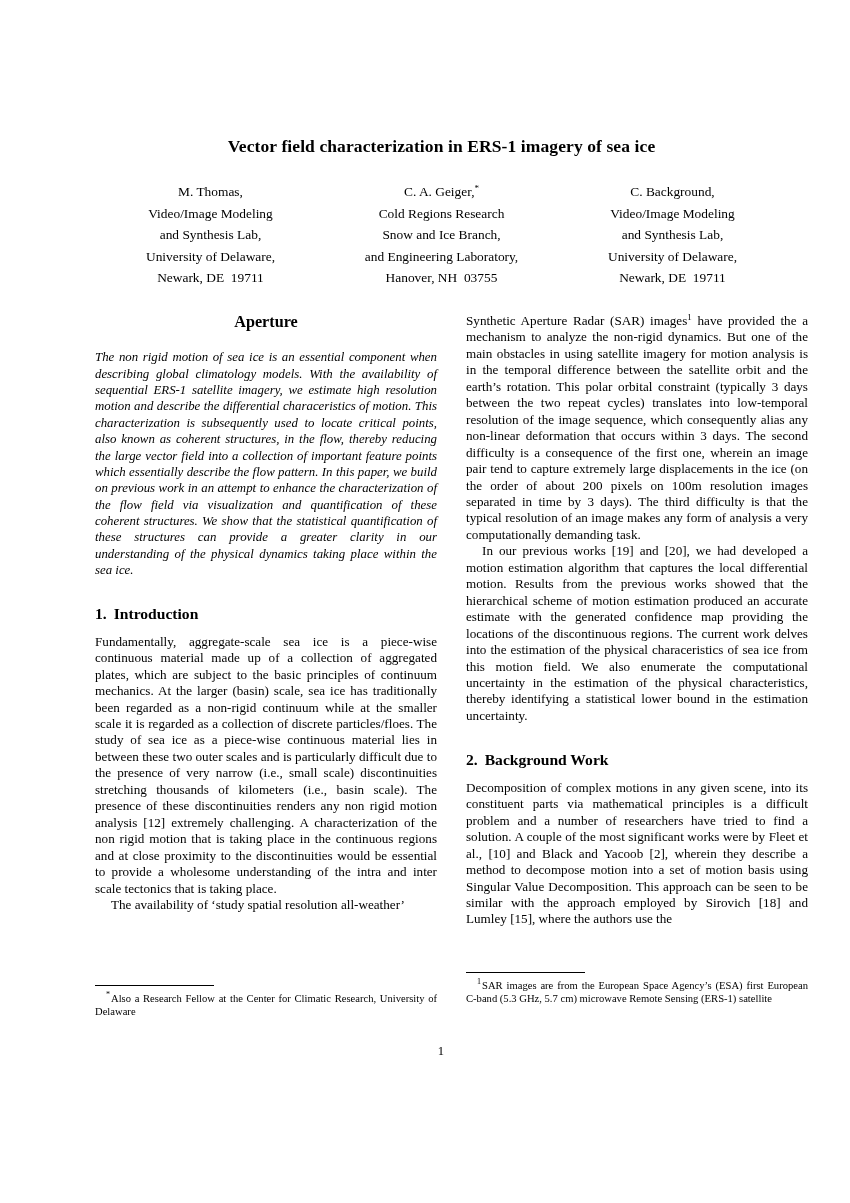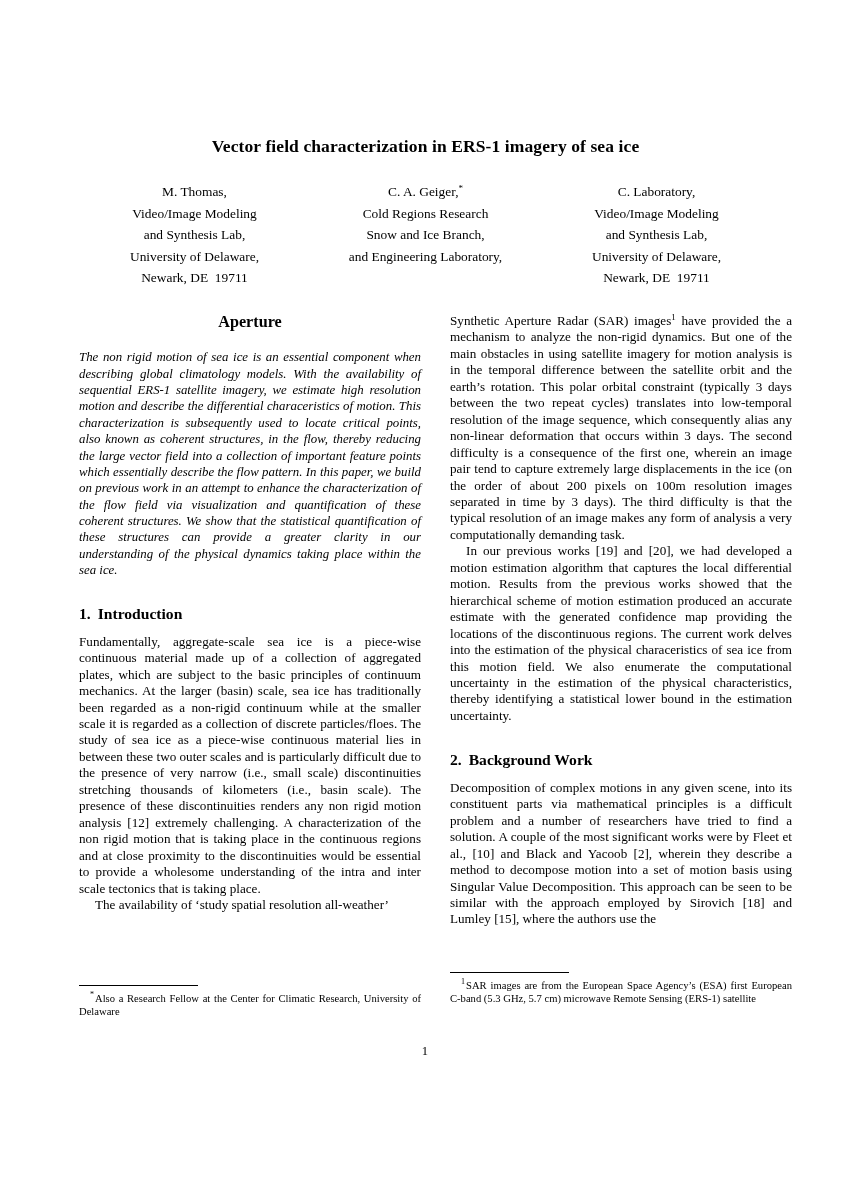--- a/index.html
+++ b/index.html
@@ -10,21 +10,21 @@
   body {
     width: 850px;
     height: 1203px;
     font-family: "Liberation Serif", "DejaVu Serif", serif;
     color: #000000;
     position: relative;
     overflow: hidden;
   }
   .page {
     position: absolute;
-    left: 0;
+    left: 16px;
     top: 0;
     width: 699px;
     height: 1203px;
   }
 
   
   .title-block {
     position: absolute;
     left: 79px;
     top: 136px;
@@ -164,24 +164,25 @@
       <span class="aline">and Synthesis Lab,</span>
       <span class="aline">University of Delaware,</span>
       <span class="aline">Newark, DE  19711</span>
     </div>
 
     <div class="author-col">
       <span class="aline"><span>C. A. Geiger,</span><sup class="fn">*</sup></span>
       <span class="aline">Cold Regions Research</span>
       <span class="aline">Snow and Ice Branch,</span>
       <span class="aline">and Engineering Laboratory,</span>
+      <span class="aline">Hanover, NH  03755</span>
     </div>
 
     <div class="author-col">
-      <span class="aline">C. Laboratory,</span>
+      <span class="aline">C. Background,</span>
       <span class="aline">Video/Image Modeling</span>
       <span class="aline">and Synthesis Lab,</span>
       <span class="aline">University of Delaware,</span>
       <span class="aline">Newark, DE  19711</span>
     </div>
 
   </div>
 
   <div class="col col-left">
     <h2 class="abstract-head">Aperture</h2>

